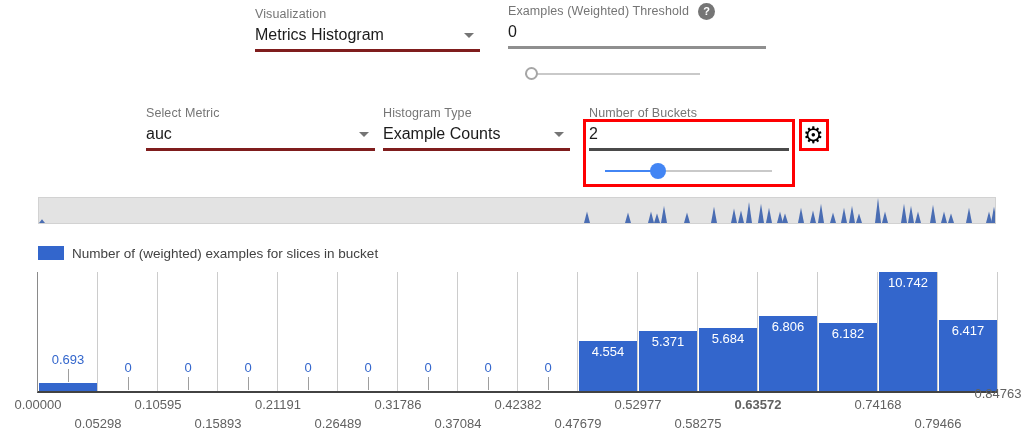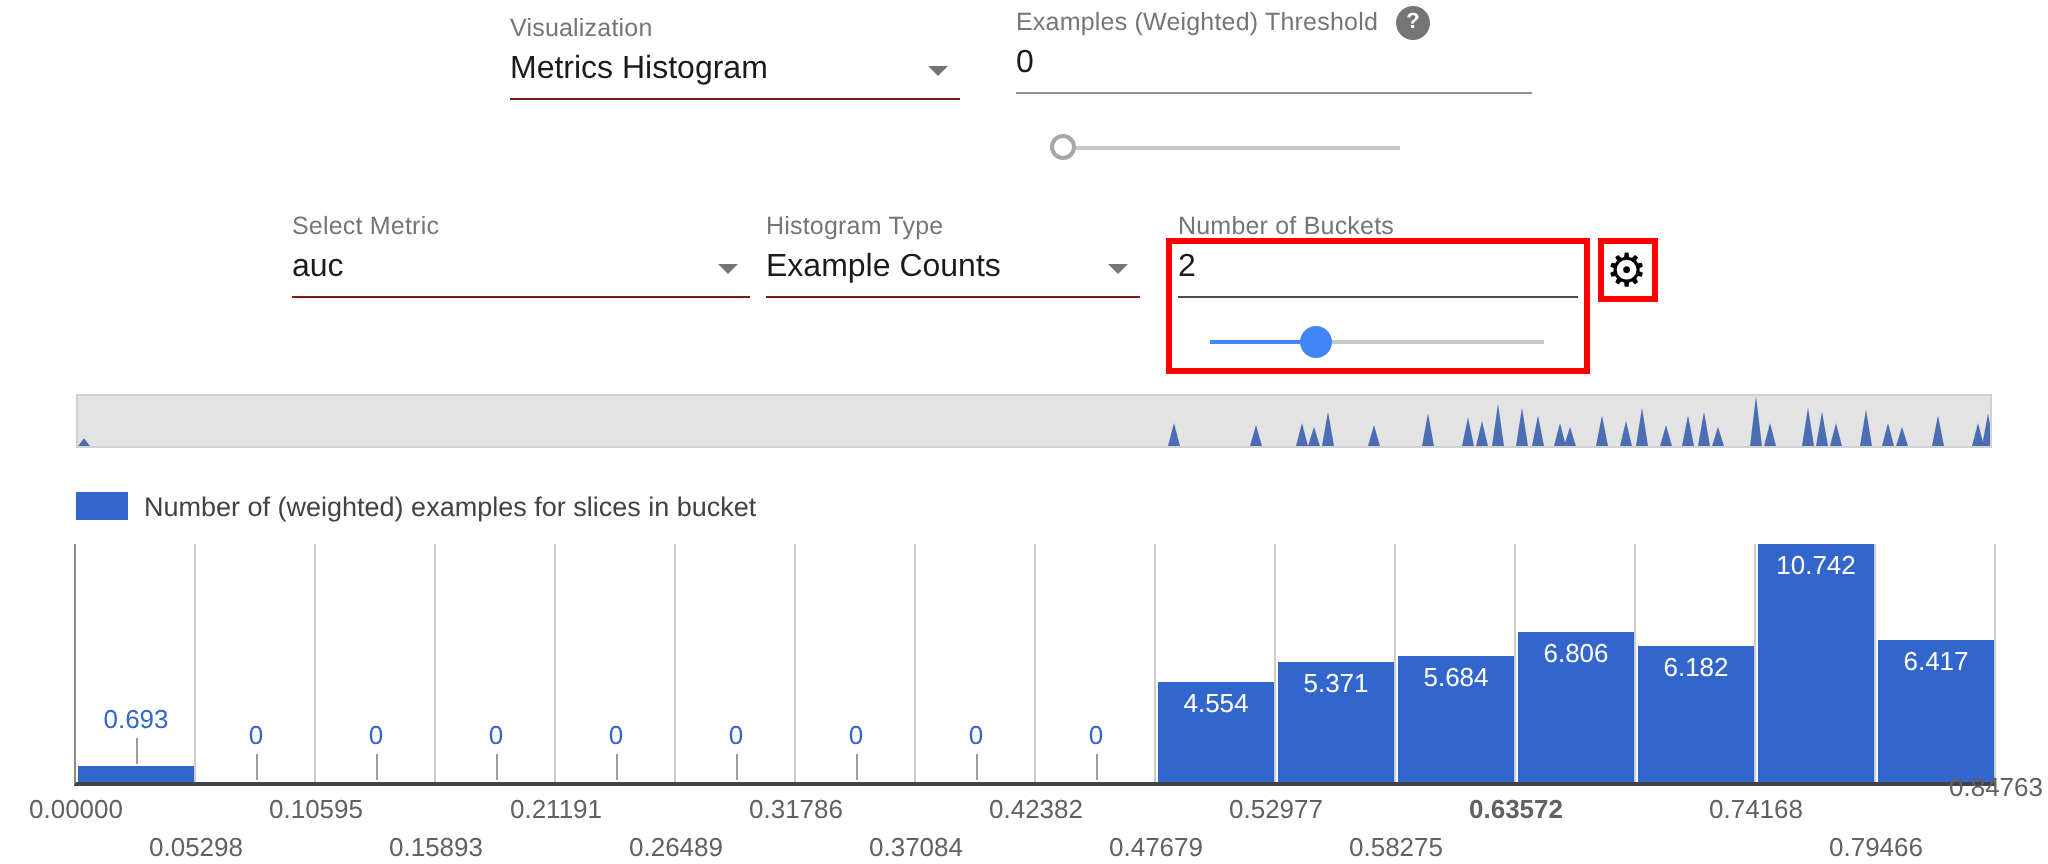--- a/index.html
+++ b/index.html
@@ -4,21 +4,21 @@
 <style>
   * { margin:0; padding:0; box-sizing:border-box; }
   html,body { width:1024px; height:432px; background:#fff; overflow:hidden;
     font-family:"Liberation Sans", sans-serif; }
   #stage { position:relative; width:1024px; height:432px; background:#fff; }
 
   
   .field { position:absolute; }
   .field .flabel { font-size:12.5px; color:#757575; letter-spacing:.1px; }
   .field .fvalue { font-size:16px; color:#1b1b1b; margin-top:5px; padding-bottom:5px;
-    border-bottom:1px solid #7f1d1d; position:relative; }
+    border-bottom:3px solid #7f1d1d; position:relative; }
   .caret { position:absolute; right:6px; top:7px; width:0; height:0;
     border-left:5px solid transparent; border-right:5px solid transparent;
     border-top:5.5px solid #757575; }
   .input-line .fvalue { border-bottom-color:#8f8f8f; }
 
   .help-badge { position:absolute; width:17px; height:17px; border-radius:50%;
     background:#757575; color:#fff; font-size:11px; font-weight:bold;
     text-align:center; line-height:17px; }
 
   

